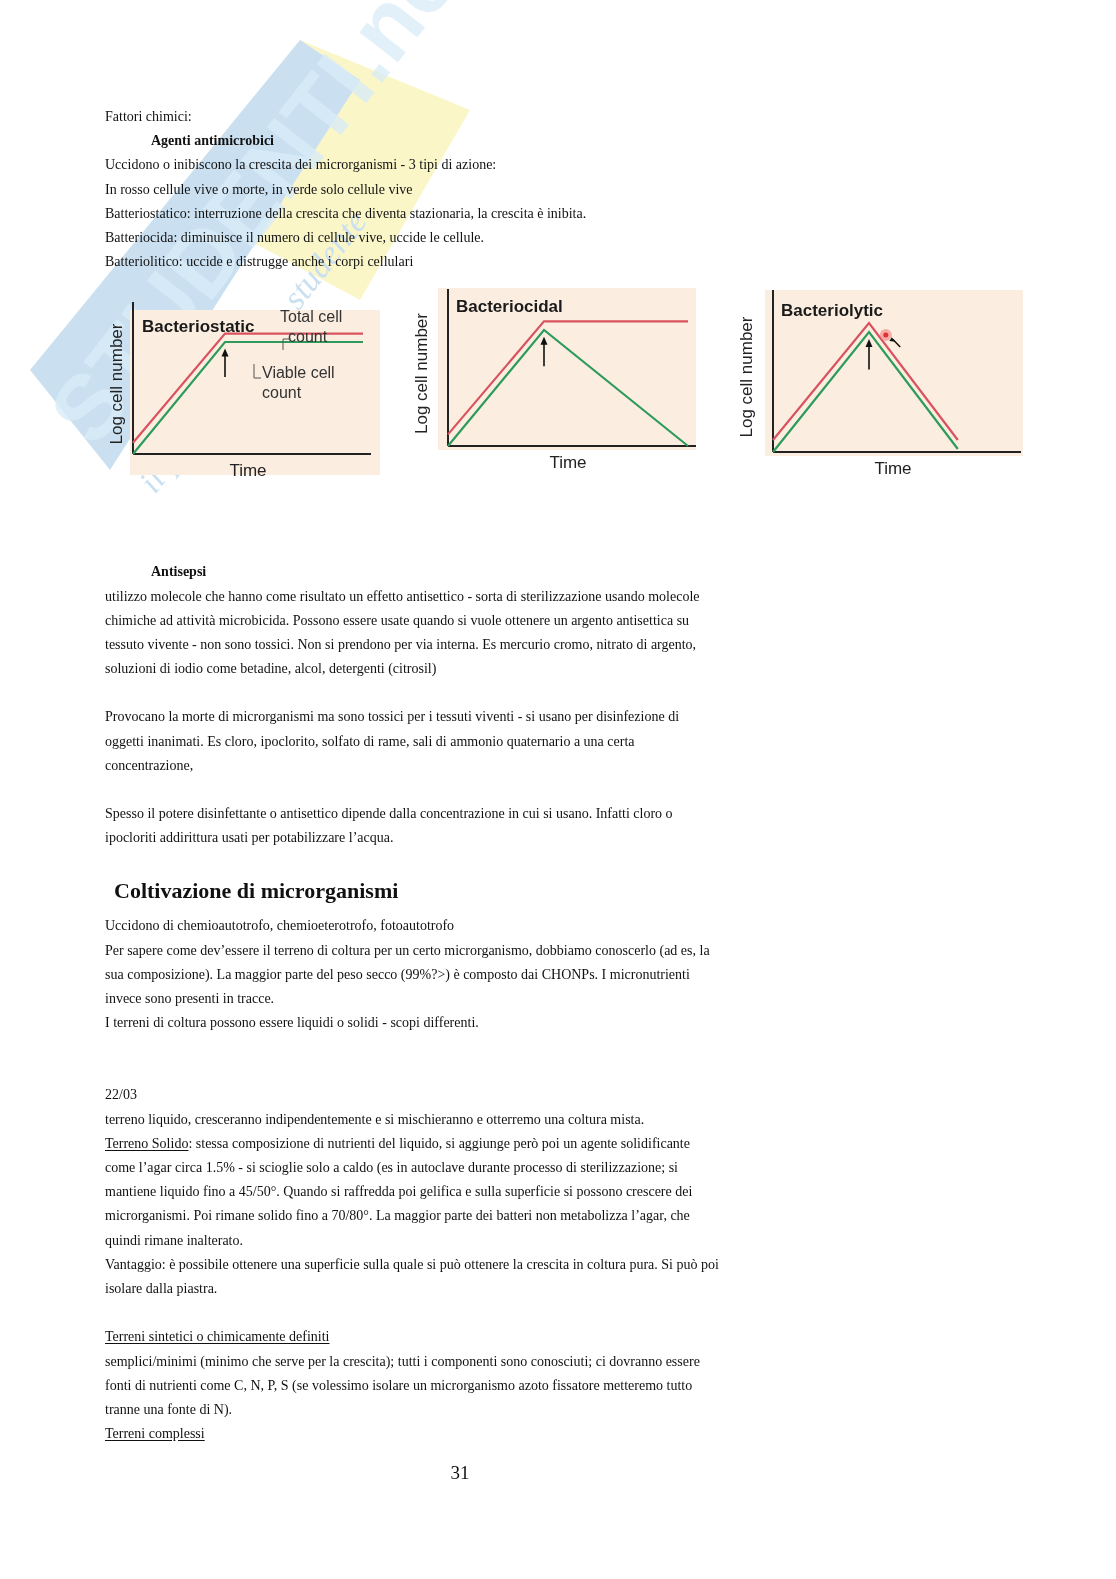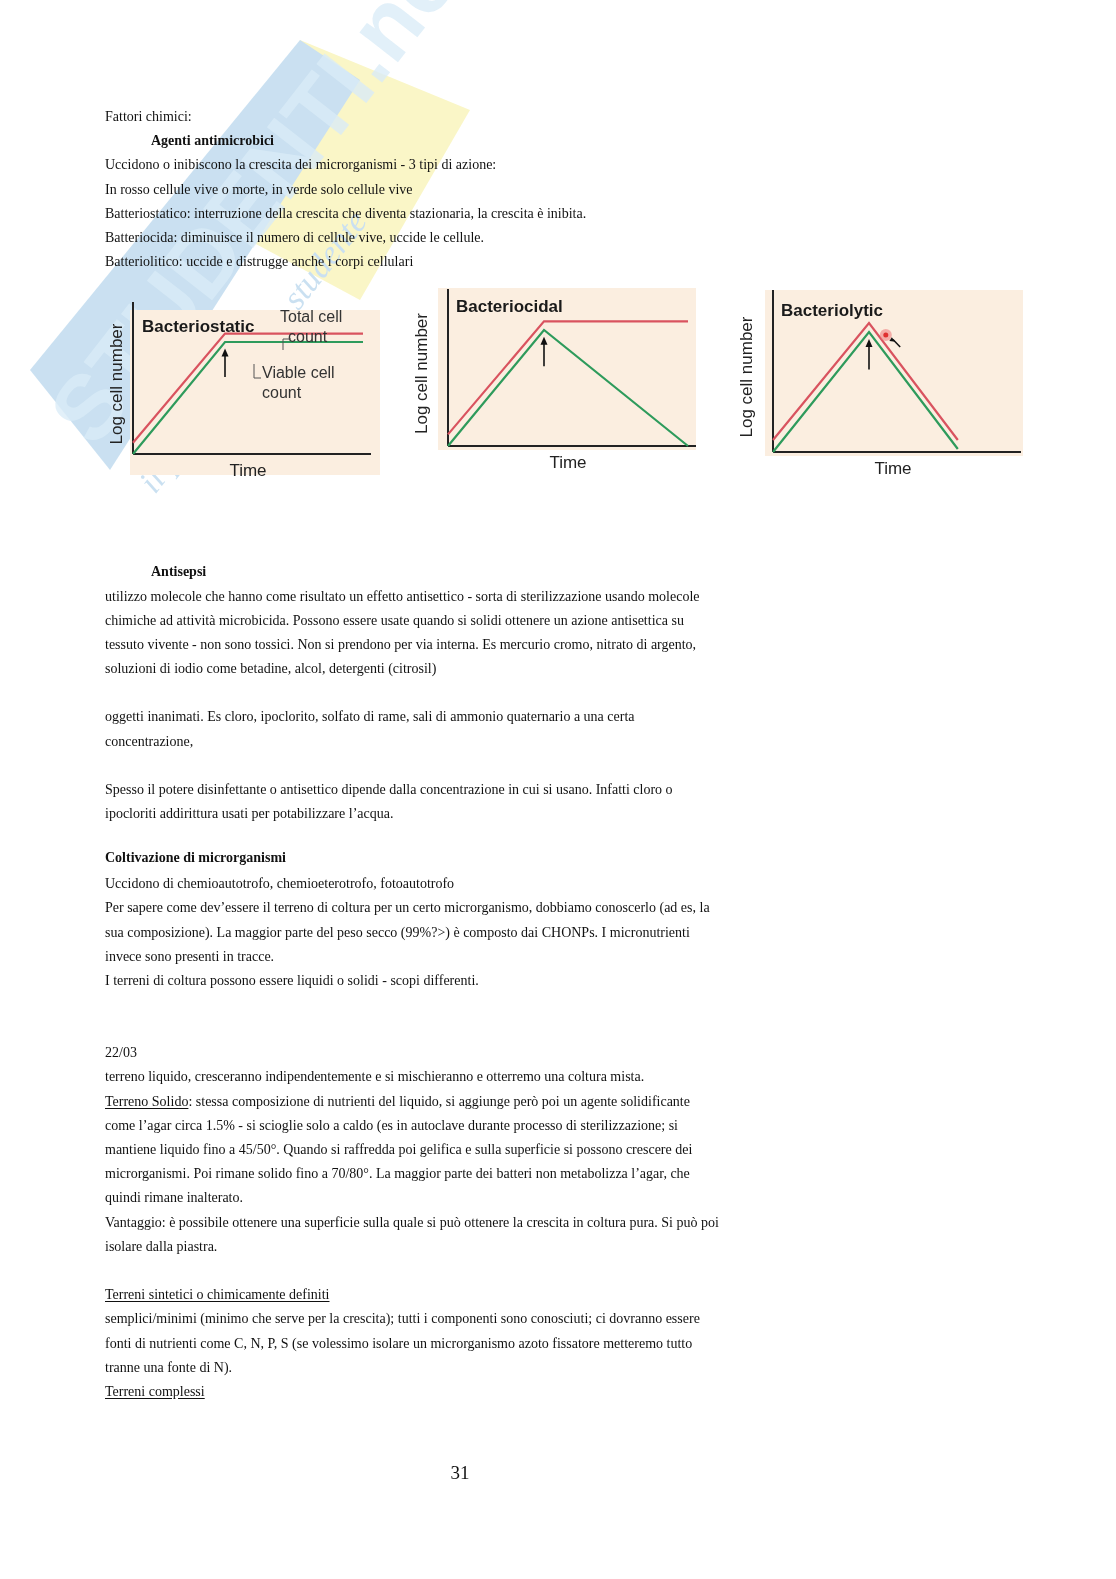--- a/index.html
+++ b/index.html
@@ -5,21 +5,21 @@
   html, body { margin: 0; padding: 0; background: #ffffff; }
   body { width: 1116px; height: 1579px; position: relative; overflow: hidden;
          font-family: "Liberation Serif", "DejaVu Serif", serif; color: #111; }
   .watermark { position: absolute; left: 0; top: 0; width: 520px; height: 520px; pointer-events: none; }
   .page { position: absolute; left: 105px; top: 105px; width: 898px; }
   .line { font-size: 14px; line-height: 24.2px; margin: 0; }
   .bold { font-weight: bold; margin-left: 46px; }
   .just { text-align: justify; text-align-last: left; }
   .u { text-decoration: underline; text-underline-offset: 2px; }
   .gap { height: 24px; }
-  h2.section { font-size: 14px; font-weight: bold; margin: 0; line-height: 28px; }
+  h2.section { font-size: 22px; font-weight: bold; margin: 9px; line-height: 28px; }
   .figures { position: relative; height: 250px; margin-top: 14px; }
   .fig { position: absolute; top: 4px; }
   .fig svg { display: block; overflow: visible; }
   .fig text { font-family: "Liberation Sans", "DejaVu Sans", sans-serif; }
   .pageno { position: absolute; left: 0; width: 920px; top: 1462px; text-align: center; font-size: 19px; }
 </style>
 </head>
 <body>
 
 <svg class="watermark" viewBox="0 0 520 520">
@@ -91,25 +91,26 @@
           <circle cx="150.8" cy="55" r="2.5" fill="#e03030"></circle>
           <line x1="165.2" y1="67" x2="158" y2="59.5" stroke="#111" stroke-width="1.5"></line>
           <polygon points="156.8,57.25 160.4,61.75 154.39999999999998,61" fill="#111"></polygon>
         </svg>
     </div>
   </div>
 
   <div style="height:22px"></div>
   <p class="line bold">Antisepsi</p>
   <p class="line just">utilizzo molecole che hanno come risultato un effetto antisettico - sorta di sterilizzazione usando molecole</p>
-  <p class="line just">chimiche ad attività microbicida. Possono essere usate quando si solidi ottenere un azione antisettica su</p>
+  <p class="line just">chimiche ad attività microbicida. Possono essere usate quando si vuole ottenere un argento antisettica su</p>
   <p class="line just">tessuto vivente - non sono tossici. Non si prendono per via interna.  Es mercurio cromo, nitrato di argento,</p>
   <p class="line">soluzioni di iodio come betadine, alcol, detergenti (citrosil)</p>
 
   <div class="gap"></div>
+  <p class="line just">Provocano la morte di microrganismi ma sono tossici per i tessuti viventi - si usano per disinfezione di</p>
   <p class="line just">oggetti inanimati. Es cloro, ipoclorito, solfato di rame, sali di ammonio quaternario a una certa</p>
   <p class="line">concentrazione,</p>
   <div class="gap"></div>
   <p class="line just">Spesso il potere disinfettante o antisettico dipende dalla concentrazione in cui si usano. Infatti cloro o</p>
   <p class="line">ipocloriti addirittura usati per potabilizzare l’acqua.</p>
 
   <div style="height:18px"></div>
   <h2 class="section">Coltivazione di microrganismi</h2>
   <p class="line">Uccidono di chemioautotrofo, chemioeterotrofo, fotoautotrofo</p>
   <p class="line just">Per sapere come dev’essere il terreno di coltura per un certo microrganismo, dobbiamo conoscerlo (ad es, la</p>

